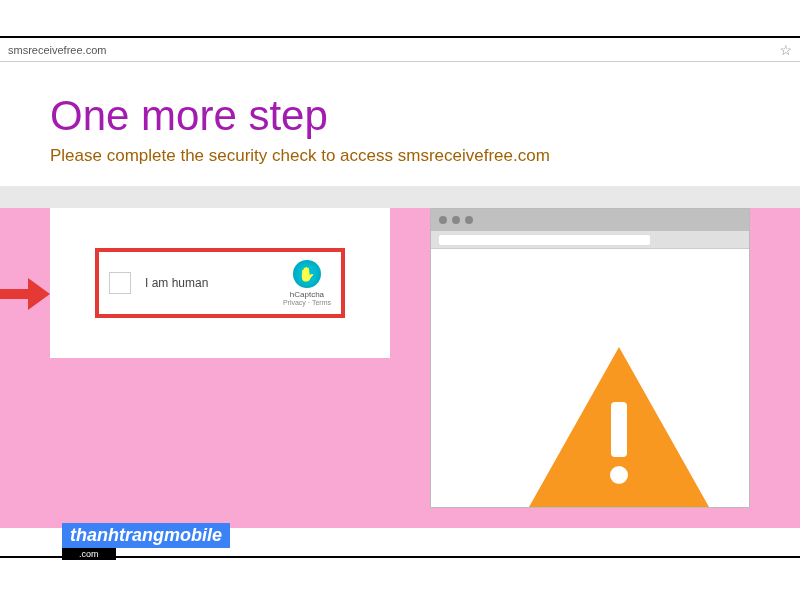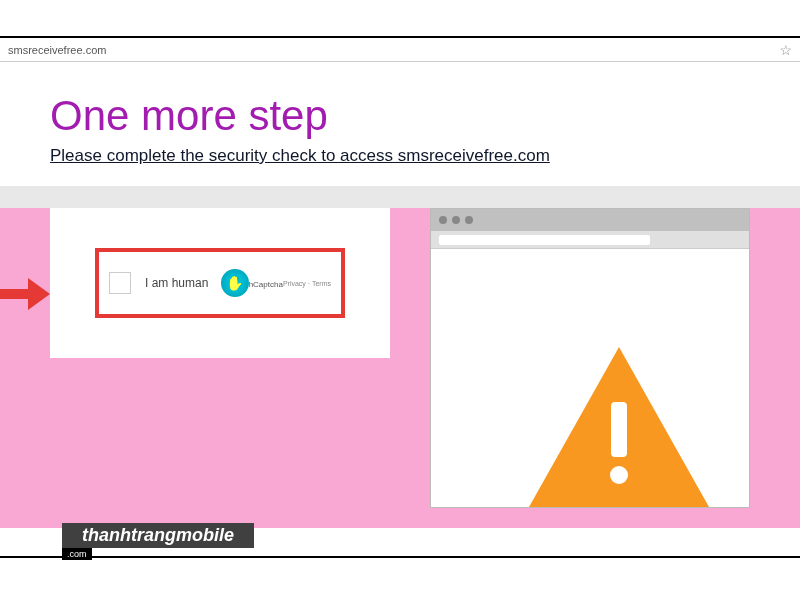--- a/index.html
+++ b/index.html
@@ -3,45 +3,45 @@
   <meta charset="utf-8">
   <style>
     * { margin: 0; padding: 0; box-sizing: border-box; }
     body { font-family: -apple-system, BlinkMacSystemFont, "Segoe UI", Arial, sans-serif; background: #fff; width: 800px; height: 600px; overflow: hidden; position: relative; }
     .outer-border { border-top: 2px solid #000; border-bottom: 2px solid #000; position: absolute; top: 36px; left: 0; right: 0; bottom: 42px; }
     .address-bar { display: flex; align-items: center; height: 24px; background: #fff; border-bottom: 1px solid #ccc; padding: 4px 8px; }
     .url-text { font-size: 11px; color: #555; flex: 1; }
     .star-icon { font-size: 14px; color: #888; }
     .header-section { padding: 30px 50px 20px; background: #fff; }
     .heading { font-size: 42px; font-weight: 300; color: #a21caf; margin-bottom: 6px; }
-    .subheading { font-size: 17px; font-weight: 300; color: #0f172a; text-decoration: underline; }
+    .subheading { font-size: 17px; font-weight: 300; color: #a16207; }
     .gray-gap { background: #e8e8e8; height: 22px; }
     .main-section { background: #f9a8d4; display: flex; padding: 0 50px; gap: 40px; position: relative; height: 320px; }
     .arrow { position: absolute; left: -6px; top: 70px; width: 56px; height: 32px; }
     .arrow-shaft { position: absolute; left: 0; top: 11px; width: 42px; height: 10px; background: #e53935; }
     .arrow-head { position: absolute; left: 34px; top: 0; width: 0; height: 0; border-left: 22px solid #e53935; border-top: 16px solid transparent; border-bottom: 16px solid transparent; }
     .left-panel { background: #fff; width: 340px; height: 150px; display: flex; align-items: center; justify-content: center; }
     .captcha-box { border: 4px solid #e53935; width: 250px; height: 70px; display: flex; align-items: center; padding: 0 10px; background: #fff; }
     .checkbox { width: 22px; height: 22px; border: 1px solid #ccc; background: #fff; margin-right: 14px; }
     .captcha-label { font-size: 12px; color: #444; flex: 1; }
-    .captcha-brand { display: flex; flex-direction: row; align-items: center; }
+    .captcha-brand { display: flex; flex-direction: column; align-items: center; }
     .captcha-logo { width: 28px; height: 28px; border-radius: 50%; background: radial-gradient(circle, #00bcd4 40%, #0097a7 100%); position: relative; display: flex; align-items: center; justify-content: center; }
     .captcha-logo::after { content: "✋"; font-size: 14px; filter: brightness(2); }
     .captcha-name { font-size: 8px; color: #555; margin-top: 2px; }
     .captcha-links { font-size: 7px; color: #888; }
     .right-panel { flex: 1; position: relative; }
     .browser-mock { background: #fff; border: 1px solid #bbb; height: 300px; width: 100%; }
     .browser-chrome { background: #c0c0c0; height: 22px; display: flex; align-items: center; padding: 0 8px; gap: 5px; }
     .dot { width: 8px; height: 8px; border-radius: 50%; background: #888; }
     .browser-bar { background: #e0e0e0; height: 18px; border-bottom: 1px solid #ccc; display: flex; align-items: center; padding: 0 8px; }
     .browser-url { background: #fff; height: 10px; width: 70%; border-radius: 2px; }
     .browser-body { background: #fff; height: calc(100% - 40px); display: flex; align-items: center; justify-content: center; position: relative; }
     .warning-triangle { position: absolute; right: 30px; bottom: -10px; }
-    .watermark { position: absolute; left: 62px; bottom: 52px; background: #404040; color: #fff; padding: 2px 20px; font-weight: bold; font-style: italic; font-size: 18px; }
-    .watermark-sub { position: absolute; left: 62px; bottom: 40px; background: #000; color: #fff; font-size: 9px; padding: 1px 5px; }
+    .watermark { position: absolute; left: 62px; bottom: 52px; background: #3b82f6; color: #fff; padding: 2px 8px; font-weight: bold; font-style: italic; font-size: 18px; }
+    .watermark-sub { position: absolute; left: 62px; bottom: 40px; background: #000; color: #fff; font-size: 9px; padding: 1px 17px; }
   </style>
 </head>
 <body>
 
 <div class="outer-border">
   <div class="address-bar">
     <span class="url-text">smsreceivefree.com</span>
     <span class="star-icon">☆</span>
   </div>
 

